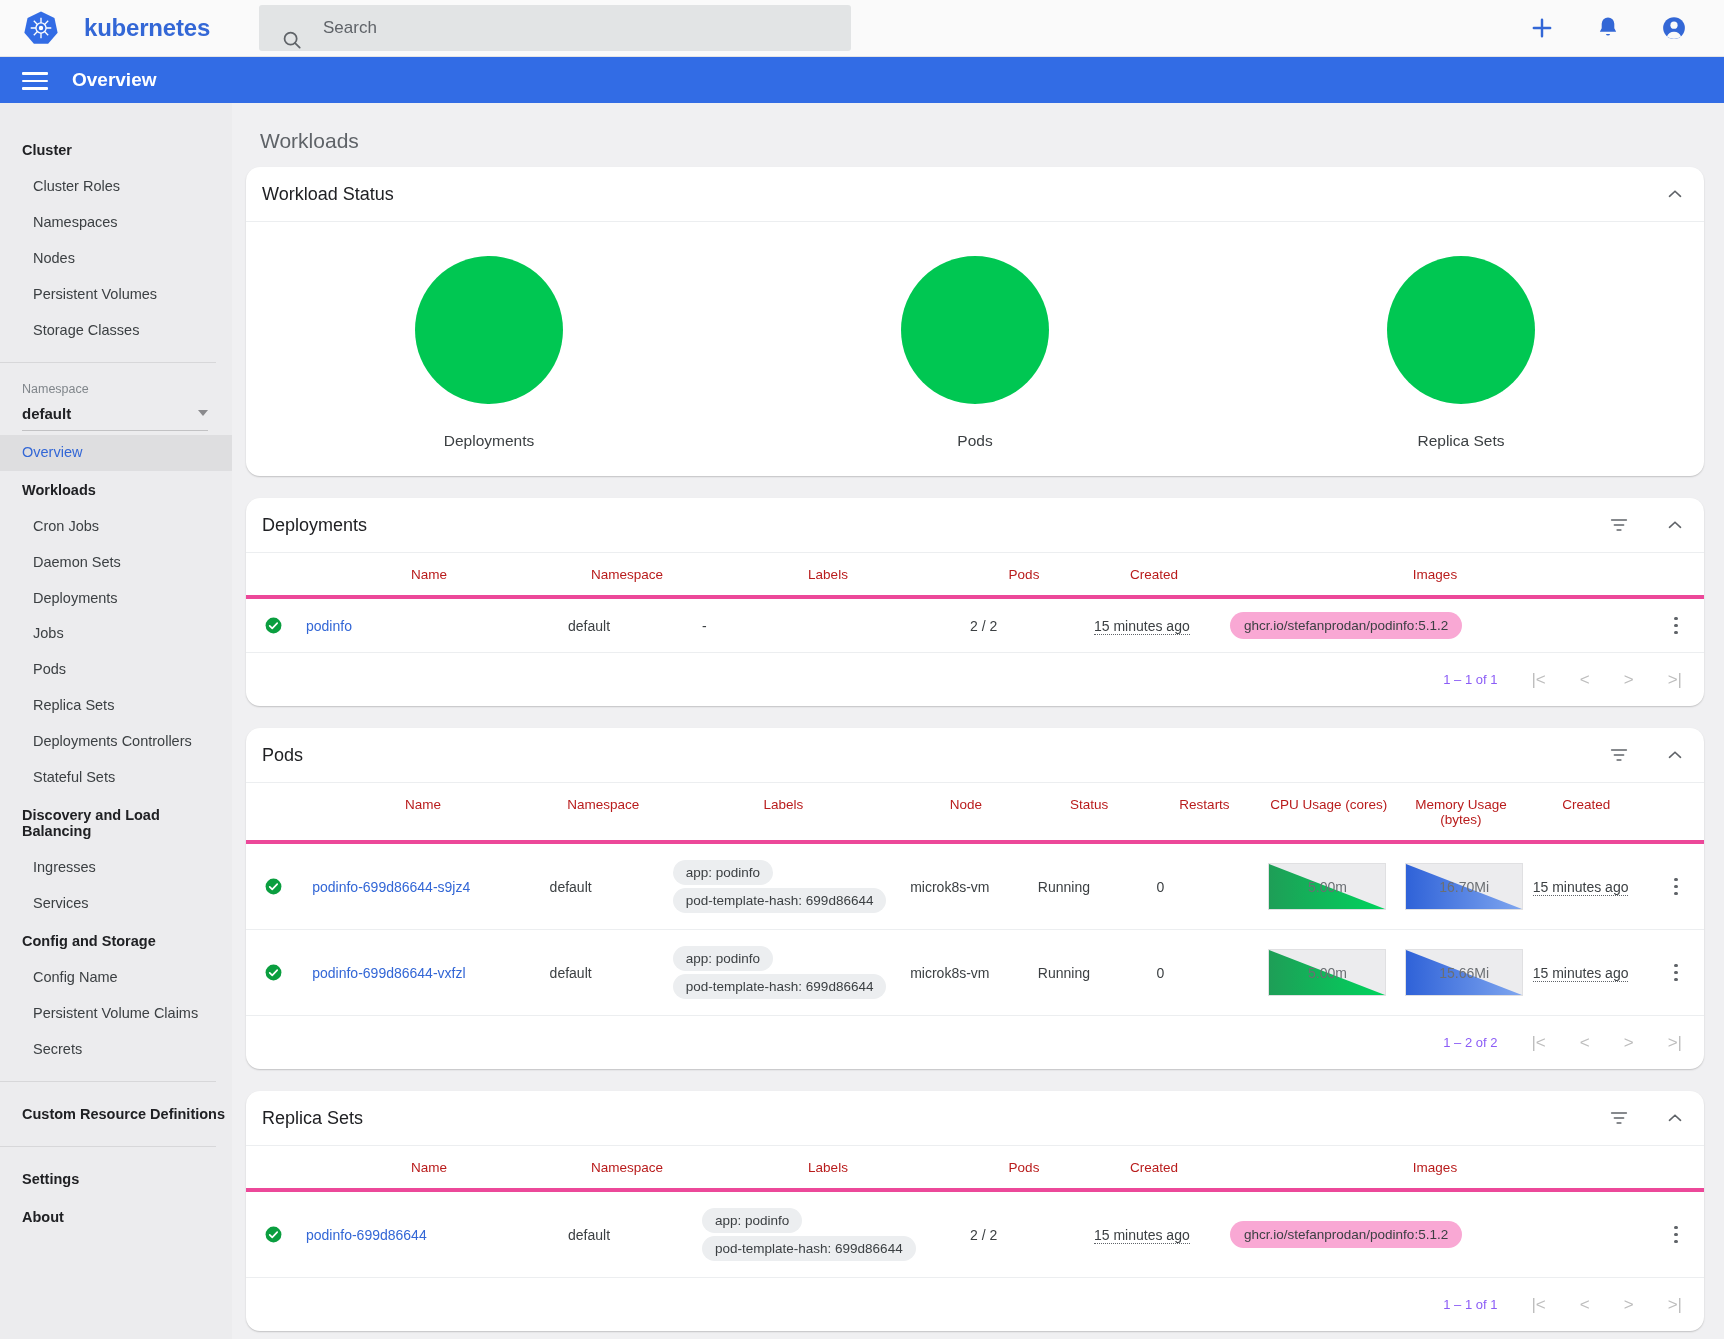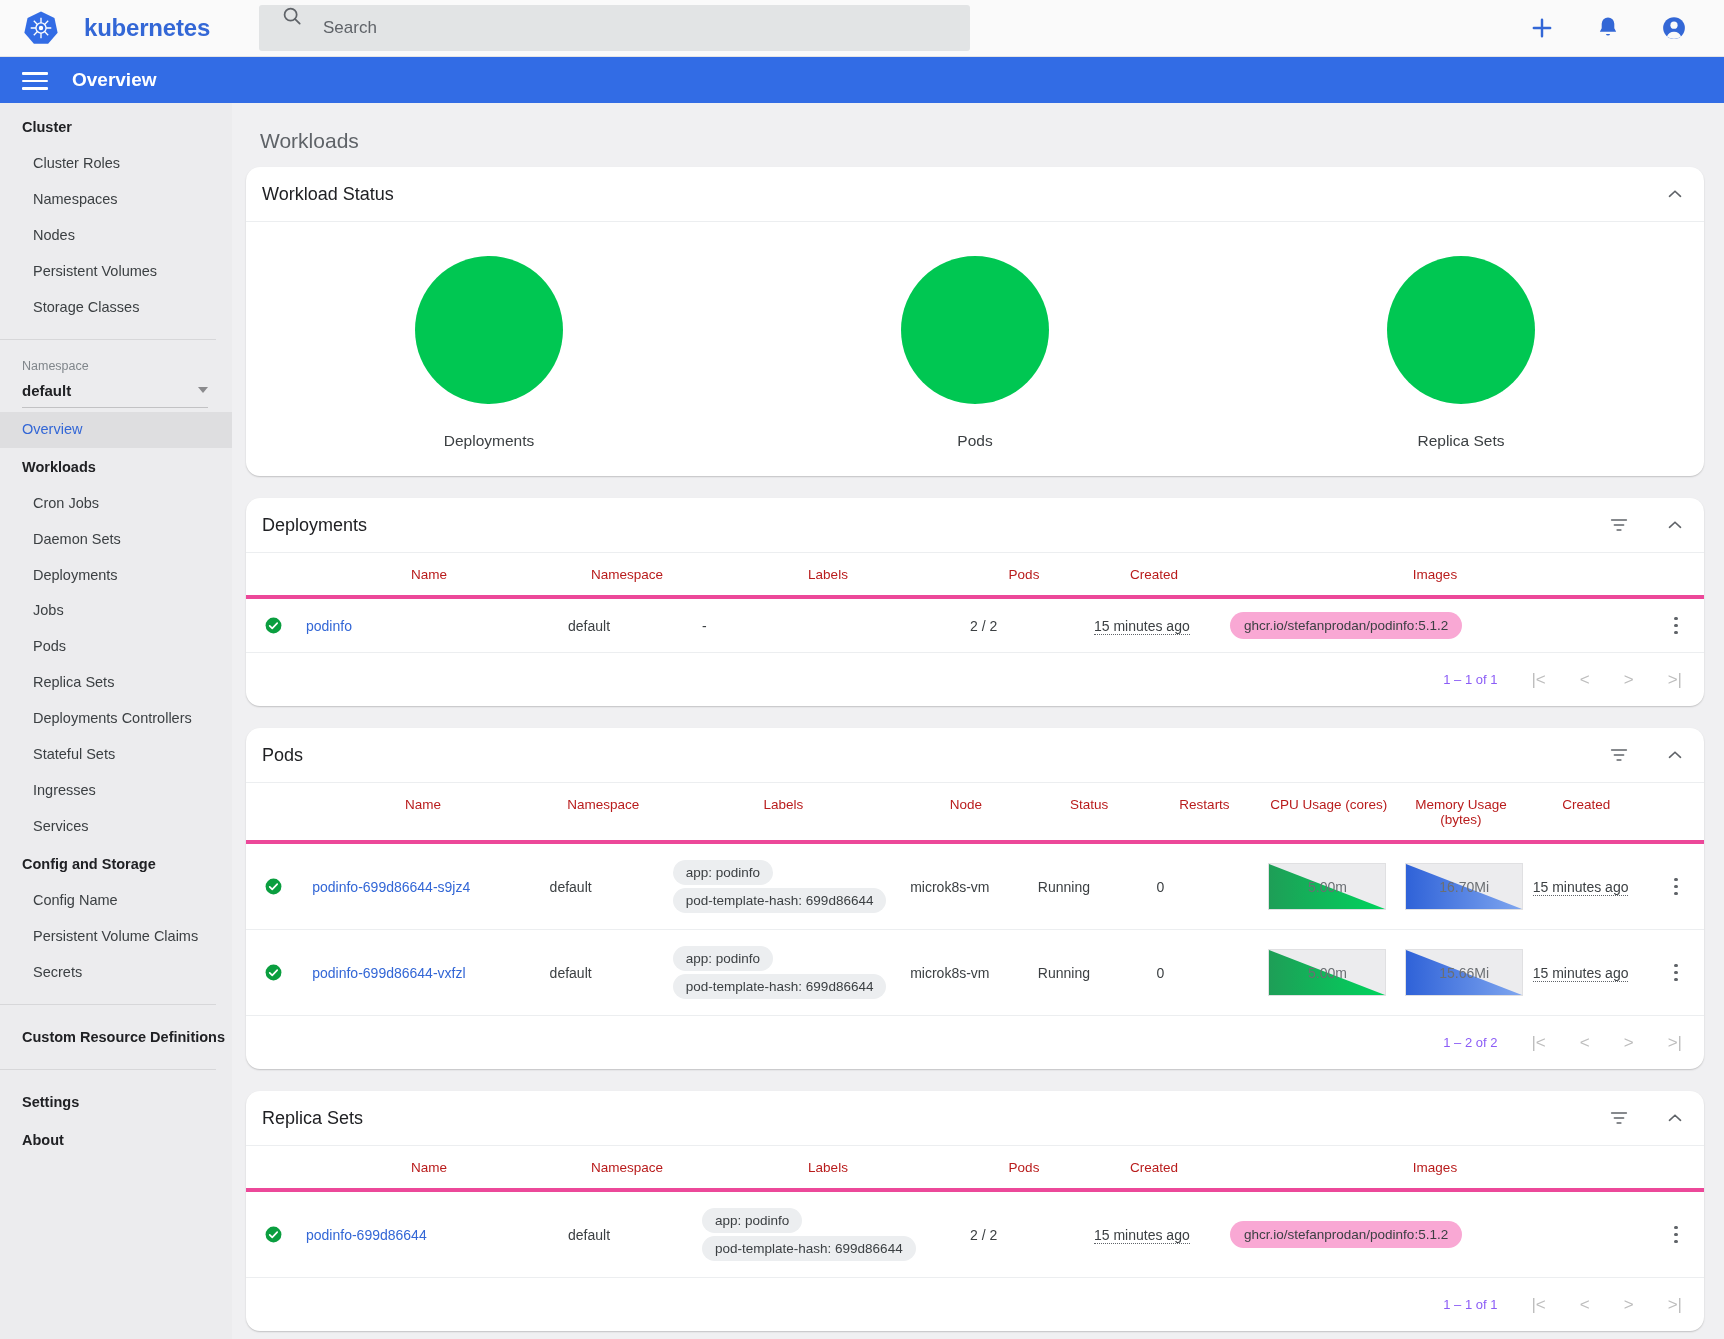--- a/index.html
+++ b/index.html
@@ -13,22 +13,22 @@
 
   
   .topbar{
     height:57px; background:#fafafa; display:flex; align-items:center;
     border-bottom:1px solid #e4e4e6; position:relative; z-index:20;
   }
   .brand{ display:flex; align-items:center; gap:24px; padding-left:22px; width:235px; }
   .k8s-logo{ width:38px; height:38px; flex:0 0 38px; }
   .brand-name{ color:#3367d6; font-size:24px; font-weight:700; letter-spacing:-0.2px; }
   .searchwrap{
-    margin-left:24px; width:711px; height:46px; background:#e2e4e5; border-radius:3px;
-    display:flex; align-items:flex-start; gap:18px; padding:0 22px;
+    margin-left:24px; width:592px; height:46px; background:#e2e4e5; border-radius:3px;
+    display:flex; align-items:flex-end; gap:18px; padding:0 22px;
   }
   .search-input{
     border:0; background:transparent; outline:none; font-size:17px; color:#3c4043;
     font-family:"Liberation Sans", sans-serif; flex:1; height:100%;
   }
   .search-input::placeholder{ color:#5f6368; }
   .topbar-actions{ margin-left:auto; display:flex; align-items:center; gap:38px; padding-right:36px; }
   .ticon{ width:28px; height:28px; color:#3367d6; display:block; cursor:pointer; }
 
   
@@ -38,21 +38,21 @@
   }
   .hamburger{ width:26px; height:26px; cursor:pointer; }
   .hamburger span{ display:block; height:2.5px; background:#fff; margin:5px 0; border-radius:1px;}
   .toolbar-title{ color:#fff; font-size:19px; font-weight:700; }
 
   
   .shell{ display:flex; height:calc(1339px - 57px - 46px); }
 
   
   .sidebar{
-    width:232px; flex:0 0 232px; background:#ececee; padding-top:5px;
+    width:232px; flex:0 0 232px; background:#ececee; padding-top:28px;
     overflow:hidden; position:relative;
   }
   .nav-group-title{
     font-size:14.5px; font-weight:700; color:#202124; padding:11px 0 11px 22px;
   }
   .nav-item{
     font-size:14.5px; color:#3c4043; padding:10px 0 10px 33px; cursor:pointer; line-height:1.1;
   }
   .nav-item.active{ background:#dedee0; color:#3367d6; font-weight:400; padding-left:22px; }
   .nav-sep{ height:1px; background:#d7d7d9; margin:13px 16px 13px 0; }
@@ -212,20 +212,21 @@
     <div class="nav-group-title">Workloads</div>
     <div class="nav-item">Cron Jobs</div>
     <div class="nav-item">Daemon Sets</div>
     <div class="nav-item">Deployments</div>
     <div class="nav-item">Jobs</div>
     <div class="nav-item">Pods</div>
     <div class="nav-item">Replica Sets</div>
     <div class="nav-item">Deployments Controllers</div>
     <div class="nav-item">Stateful Sets</div>
 
+    <div class="nav-group-title">Discovery and Load Balancing</div>
     <div class="nav-item">Ingresses</div>
     <div class="nav-item">Services</div>
 
     <div class="nav-group-title">Config and Storage</div>
     <div class="nav-item">Config Name</div>
     <div class="nav-item">Persistent Volume Claims</div>
     <div class="nav-item">Secrets</div>
 
     <div class="nav-sep"></div>
     <div class="nav-group-title">Custom Resource Definitions</div>

